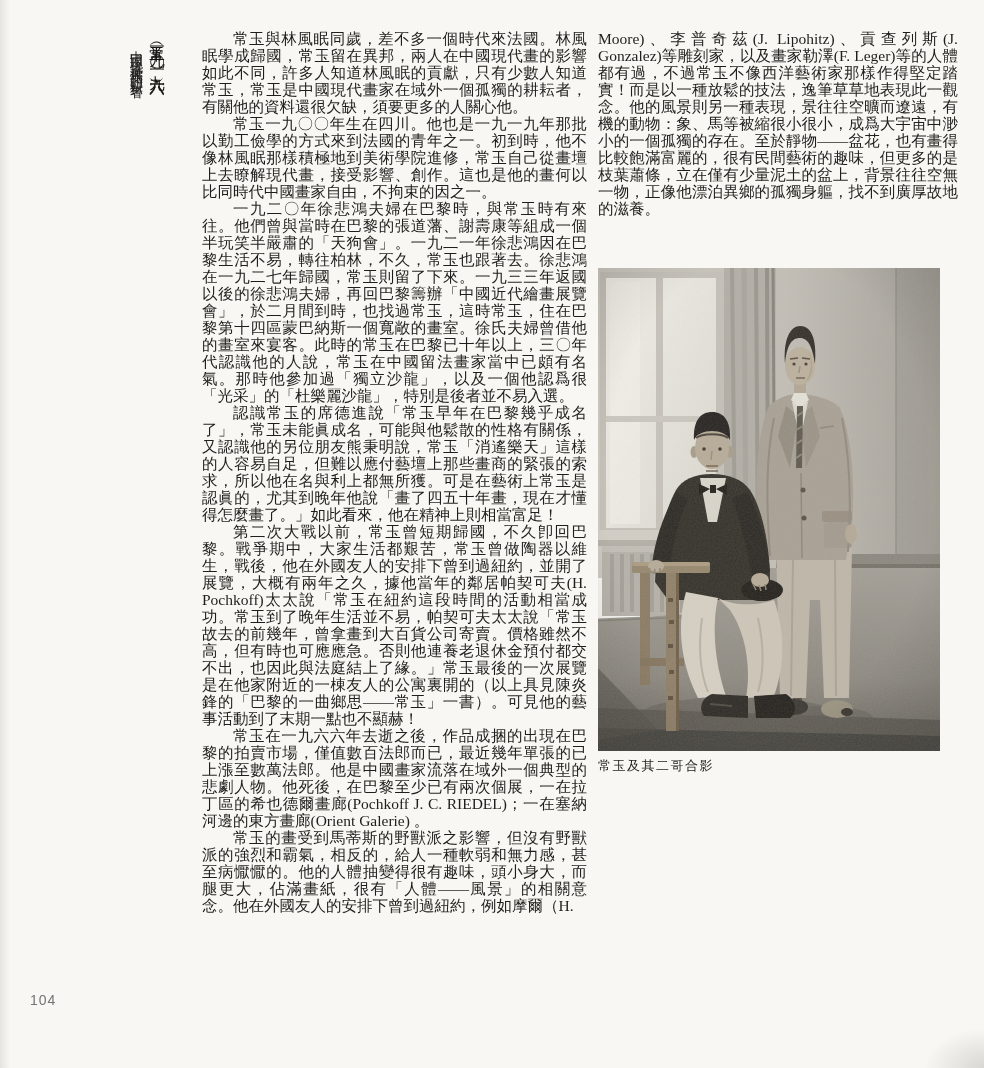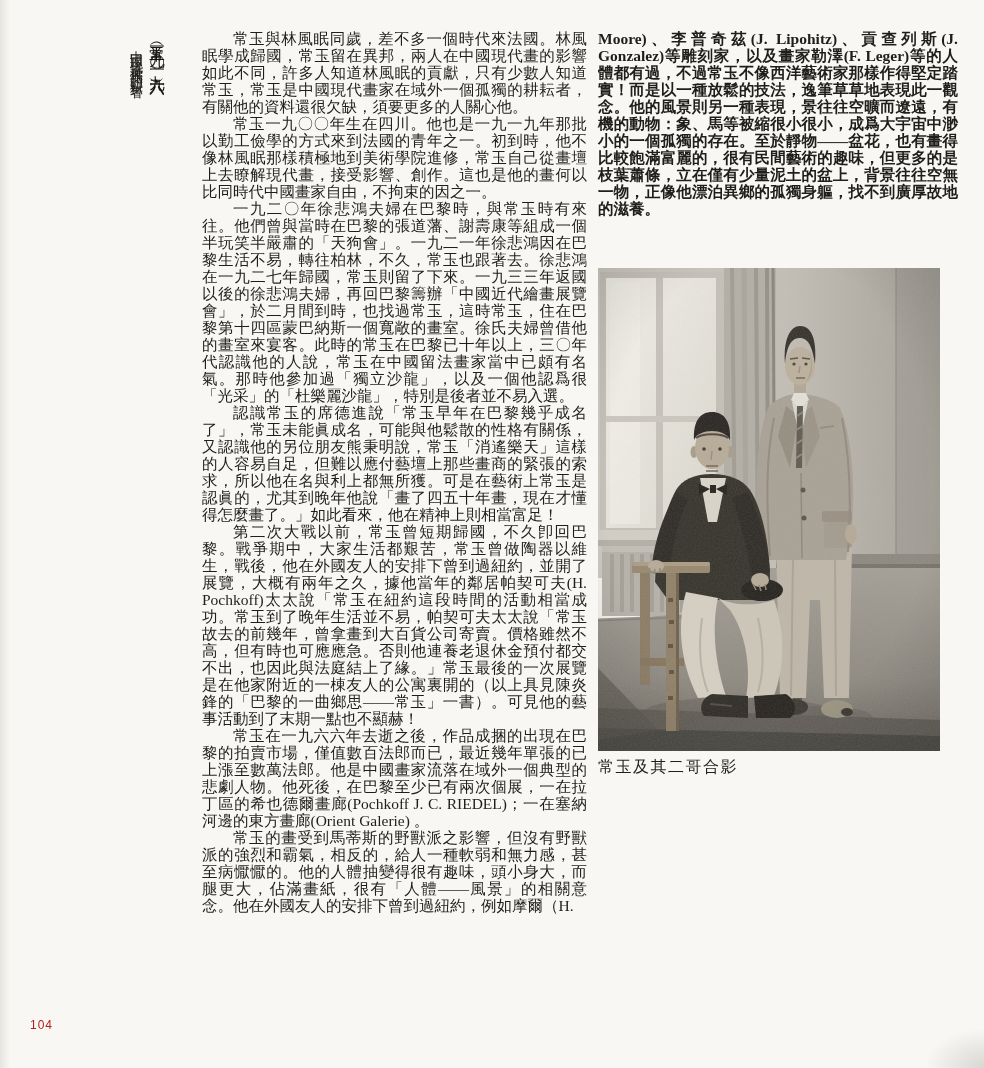--- a/index.html
+++ b/index.html
@@ -11,29 +11,29 @@
   .scan-edge{position:absolute;left:0;top:0;bottom:0;width:10px;
     background:linear-gradient(90deg,#e6e4df,#f8f7f3);}
   .scan-corner{position:absolute;right:0;bottom:0;width:60px;height:40px;
     background:radial-gradient(ellipse at 100% 100%,rgba(120,118,112,.25),rgba(120,118,112,0) 70%);}
   .vtitle{position:absolute;writing-mode:vertical-rl;text-orientation:mixed;white-space:nowrap;}
   #title-main{left:146px;top:34px;font-size:15.5px;letter-spacing:1.5px;color:#161513;}
   #title-sub{left:127px;top:40px;font-size:13px;letter-spacing:3.5px;color:#1d1c1a;}
   .col{position:absolute;top:30px;text-align:justify;text-justify:inter-character;
        font-size:15.5px;line-height:17px;color:#1f1e1c;}
   .col p{margin:0;text-indent:2em;}
-  .col p.noindent{text-indent:0;font-weight:bold;}
+  .col p.noindent{text-indent:0;}
   #col-left{left:202px;width:385px;}
   #col-right{left:598px;width:360px;}
   figure#photo{position:absolute;left:598px;top:268px;margin:0;width:342px;}
   figure#photo svg{display:block;}
-  figcaption{font-size:16px;letter-spacing:1.5px;margin-top:6px;color:#201f1d;}
-  #pageno{position:absolute;left:30px;top:1018px;
+  figcaption{font-size:13px;letter-spacing:1.5px;margin-top:6px;color:#201f1d;}
+  #pageno{position:absolute;left:30px;top:992px;
     font-family:"Liberation Sans","DejaVu Sans",sans-serif;
-    font-size:12px;letter-spacing:1px;color:#b91c1c;}
+    font-size:14px;letter-spacing:1px;color:#737373;}
 </style>
 </head>
 <body>
 
 <div class="scan-edge"></div>
 <div class="scan-corner"></div>
 
 <div class="vtitle" id="title-main">常玉（一九〇〇～一九六六）</div>
 <div class="vtitle" id="title-sub">中國現代畫孤獨的耕耘者</div>
 

